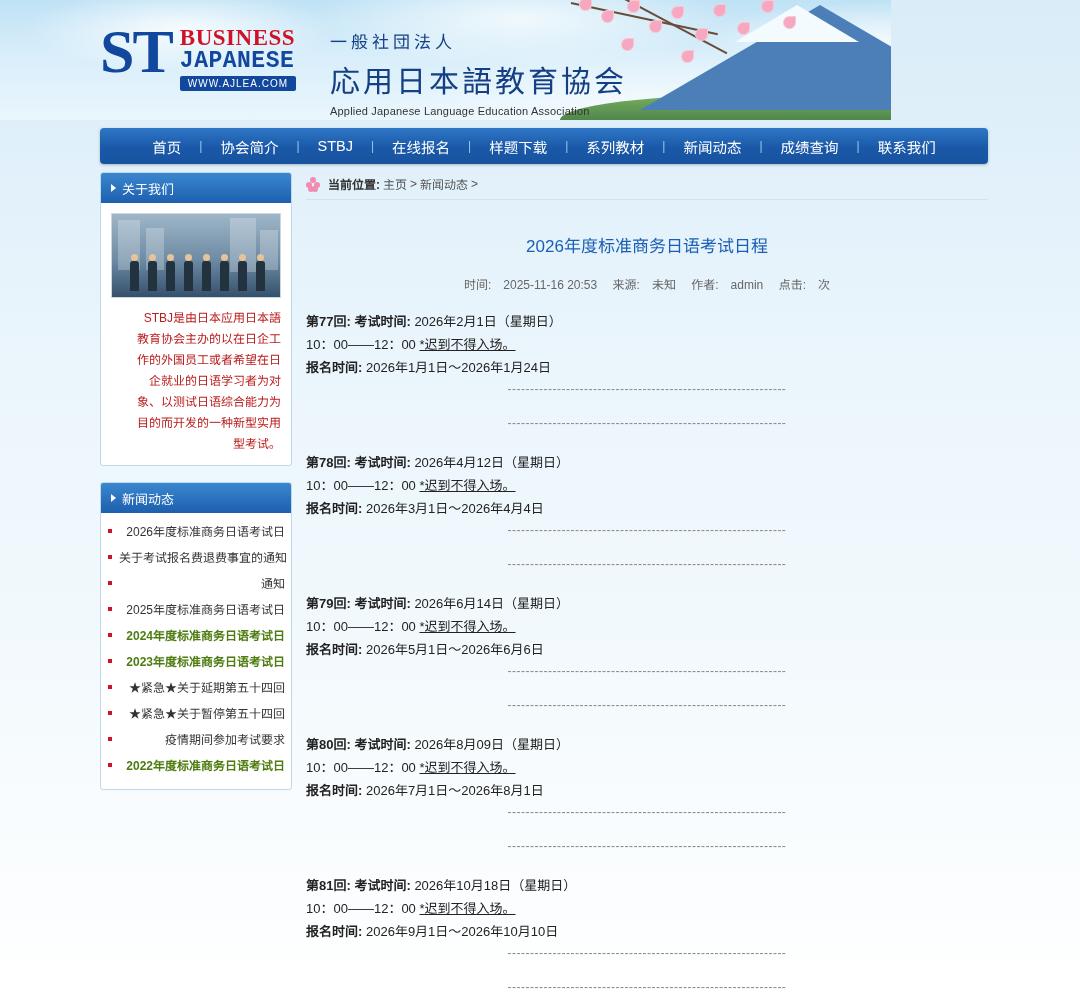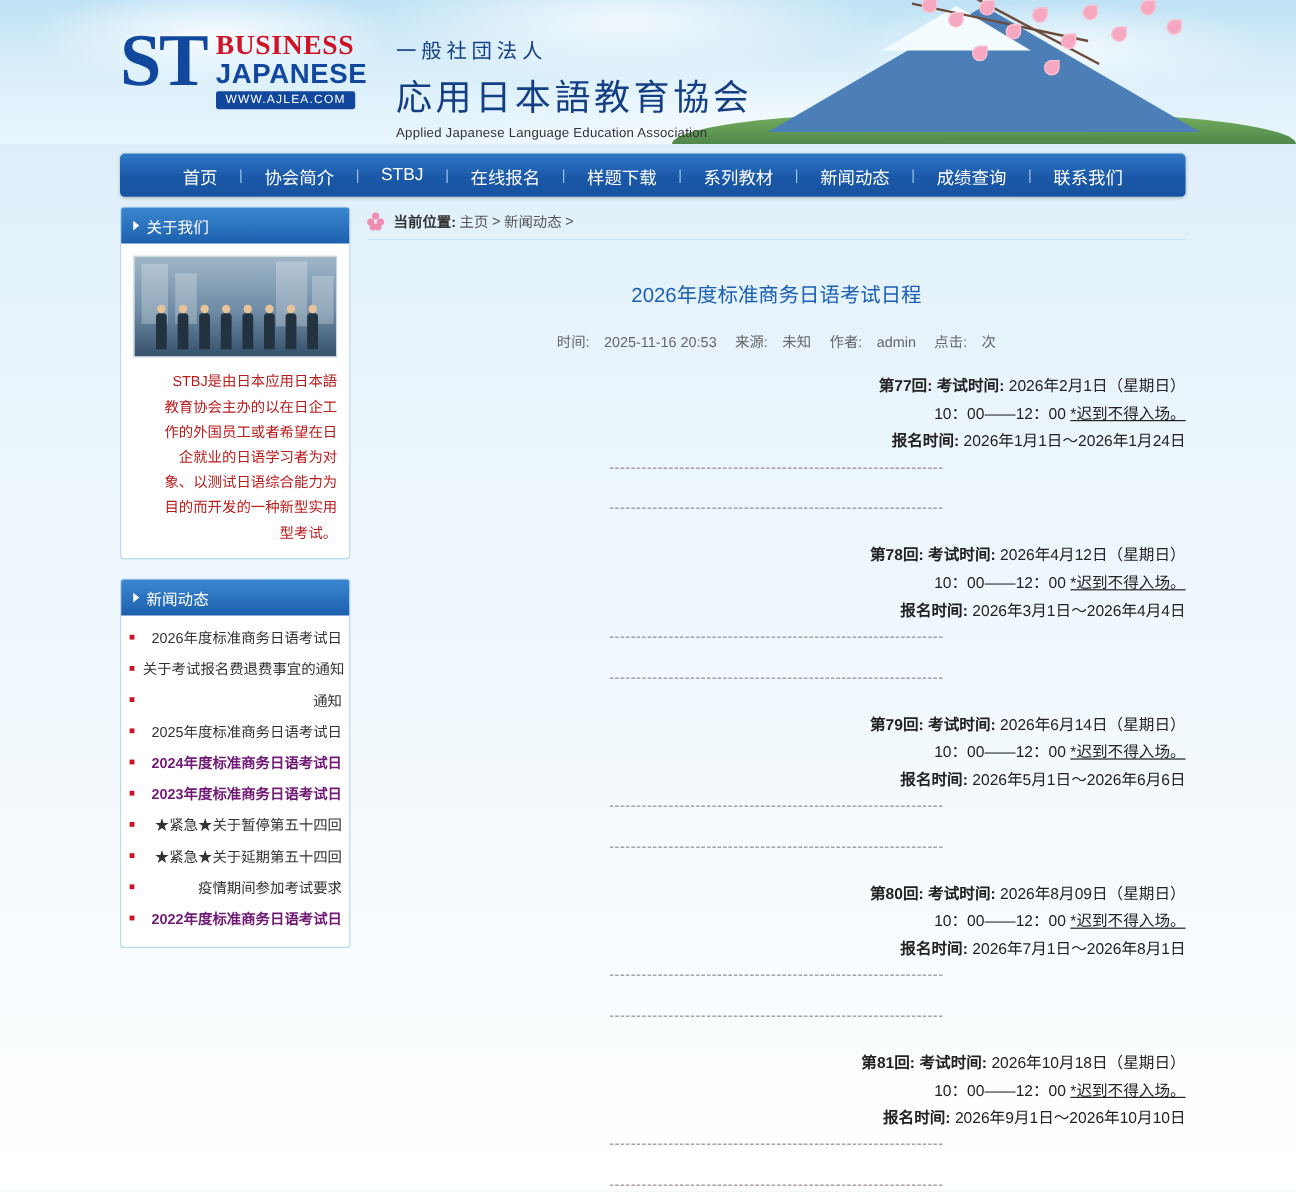--- a/index.html
+++ b/index.html
@@ -9,21 +9,21 @@
     font-family: "Liberation Sans", sans-serif;
     overflow: hidden;
   }
   body {
     background: linear-gradient(180deg, #d9ecf8 0%, #eaf5fc 35%, #f4fafd 70%, #ffffff 100%);
   }
 
   
   .banner {
     position: relative;
-    width: 1080px;
+    width: 891px;
     height: 120px;
     overflow: hidden;
     background: linear-gradient(180deg, #bfe2f5 0%, #d8eefa 45%, #e9f6fd 100%);
   }
   .sky-clouds {
     position: absolute; inset: 0;
     background:
       radial-gradient(ellipse 220px 60px at 180px 30px, rgba(255,255,255,0.85), rgba(255,255,255,0) 70%),
       radial-gradient(ellipse 300px 70px at 520px 18px, rgba(255,255,255,0.75), rgba(255,255,255,0) 70%),
       radial-gradient(ellipse 260px 55px at 880px 40px, rgba(255,255,255,0.7), rgba(255,255,255,0) 70%),
@@ -89,21 +89,21 @@
   .logo-right { padding-top: 4px; }
   .logo-business {
     font-family: "Liberation Serif", serif;
     font-weight: bold;
     color: #cf1226;
     font-size: 23px;
     line-height: 23px;
     letter-spacing: 0.5px;
   }
   .logo-japanese {
-    font-family: Liberation Sans, sans-serif;
+    font-family: Liberation Mono, monospace;
     font-weight: bold;
     color: #12479e;
     font-size: 23px;
     line-height: 24px;
     letter-spacing: 0.5px;
   }
   .logo-url {
     margin-top: 3px;
     background: #12479e;
     color: #fff;
@@ -221,21 +221,21 @@
     white-space: nowrap;
     overflow: hidden;
   }
   .news-list li::before {
     content: "";
     position: absolute;
     left: 3px; top: 10px;
     width: 4px; height: 4px;
     background: #cf1226;
   }
-  .news-list li.bold { font-weight: bold; color: #701a75; }
+  .news-list li.bold { font-weight: bold; color: #4d7c0f; }
 
   
   .main { flex: 1 1 auto; min-width: 0; }
   .crumb {
     height: 28px;
     border-bottom: 1px solid #cfe4f2;
     display: flex;
     align-items: center;
     font-size: 12px;
     color: #555;
@@ -266,21 +266,21 @@
     color: #666;
     margin-top: 18px;
   }
   .article-meta span { margin: 0 6px; }
 
   .exam-block { margin-top: 18px; }
   .exam-line {
     font-size: 13px;
     color: #222;
     line-height: 23px;
-    text-align: right;
+    text-align: left;
   }
   .exam-line .lbl { font-weight: bold; }
   .exam-line .warn { text-decoration: underline; }
   .divider {
     text-align: center;
     color: #888;
     font-size: 12px;
     letter-spacing: 0.5px;
     line-height: 20px;
     white-space: nowrap;
@@ -384,22 +384,22 @@
           <span class="arrow"></span>
           <span>新闻动态</span>
         </div>
         <ul class="news-list">
           <li>2026年度标准商务日语考试日</li>
           <li>关于考试报名费退费事宜的通知</li>
           <li>通知</li>
           <li>2025年度标准商务日语考试日</li>
           <li class="bold">2024年度标准商务日语考试日</li>
           <li class="bold">2023年度标准商务日语考试日</li>
+          <li>★紧急★关于延期第五十四回</li>
           <li>★紧急★关于暂停第五十四回</li>
-          <li>★紧急★关于延期第五十四回</li>
           <li>疫情期间参加考试要求</li>
           <li class="bold">2022年度标准商务日语考试日</li>
         </ul>
       </div>
 
     </div>
 
     <div class="main">
 
       <div class="crumb">

